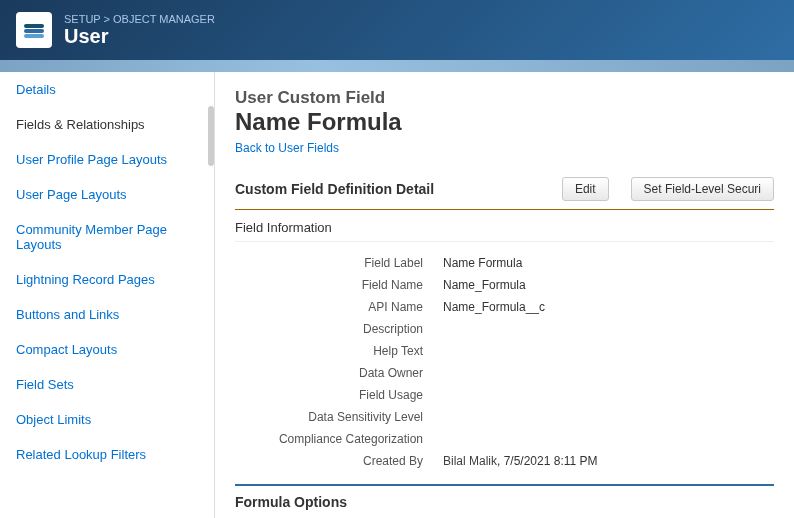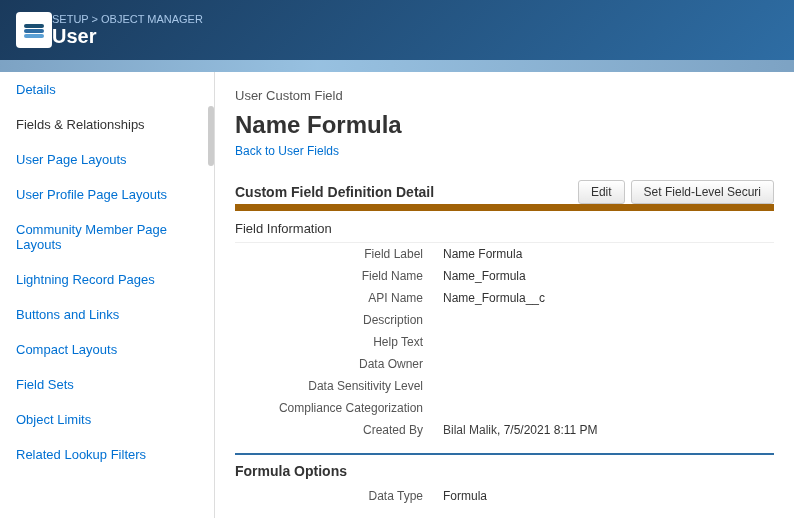--- a/index.html
+++ b/index.html
@@ -6,20 +6,21 @@
     body { font-family: 'Salesforce Sans', Arial, sans-serif; font-size: 13px; background: #f3f3f3; color: #333; }
 
     
     .header {
       background: #1b4f72;
       background: linear-gradient(135deg, #1a3a5c 0%, #2e6da4 100%);
       height: 60px;
       display: flex;
       align-items: center;
       padding: 0 16px;
+      gap: 12px;
     }
     .header-logo {
       width: 36px; height: 36px;
       background: white;
       border-radius: 4px;
       display: flex; align-items: center; justify-content: center;
     }
     .header-logo svg { width: 24px; height: 24px; }
     .header-text { color: white; }
     .header-breadcrumb { font-size: 11px; color: #a8c7e8; }
@@ -78,52 +79,53 @@
       background: #f3f3f3;
       overflow-y: auto;
       padding: 0;
     }
     .main-inner {
       background: white;
       margin: 0;
       padding: 16px 20px;
     }
     .field-type-label {
-      font-size: 13px;
+      font-size: 17px;
       color: #555;
-      margin-bottom: 8px;
+      margin-bottom: 0;
+      font-weight: bold;
     }
     .main-title {
       font-size: 24px;
       font-weight: bold;
       color: #333;
       margin-bottom: 4px;
     }
     .back-link {
       color: #0070d2;
       font-size: 12px;
       cursor: pointer;
       text-decoration: none;
     }
 
     
     .section-header {
       display: flex;
       align-items: center;
       justify-content: space-between;
-      padding: 10px 0 0 0;
-      border-bottom: 7px solid #a16207;
+      padding: 10px 0 8px 0;
+      border-bottom: 1px solid #a16207;
       margin-top: 12px;
     }
     .section-title {
       font-size: 14px;
       font-weight: bold;
       color: #333;
     }
-    .section-buttons { display: flex; gap: 6px; }
+    .section-buttons { display: flex; gap: 22px; }
     .btn {
       padding: 4px 12px;
       font-size: 12px;
       border: 1px solid #c8c8c8;
       background: linear-gradient(to bottom, #fff 0%, #e8e8e8 100%);
       border-radius: 3px;
       cursor: pointer;
       color: #333;
     }
 
@@ -132,20 +134,21 @@
       font-size: 13px;
       font-weight: normal;
       color: #333;
       padding: 10px 0 6px 0;
       border-bottom: 1px solid #eee;
       margin-bottom: 0;
     }
     .field-table {
       width: 100%;
       border-collapse: collapse;
+      margin-top: 10px;
     }
     .field-table tr td {
       padding: 4px 8px;
       font-size: 12px;
       vertical-align: top;
     }
     .field-table tr td:first-child {
       text-align: right;
       color: #555;
       width: 200px;
@@ -197,24 +200,24 @@
   <div class="sidebar">
     <div class="sidebar-scrollbar"></div>
 
     <div class="sidebar-item">
       <span>Details</span>
     </div>
     <div class="sidebar-item active">
       <span>Fields &amp; Relationships</span>
     </div>
     <div class="sidebar-item">
+      <span>User Profile Page Layouts</span>
+    </div>
+    <div class="sidebar-item">
       <span>User Page Layouts</span>
-    </div>
-    <div class="sidebar-item">
-      <span>User Profile Page Layouts</span>
     </div>
     <div class="sidebar-item">
       <span>Community Member Page Layouts</span>
     </div>
     <div class="sidebar-item">
       <span>Lightning Record Pages</span>
     </div>
     <div class="sidebar-item">
       <span>Buttons and Links</span>
     </div>
@@ -271,20 +274,24 @@
             </tr>
             <tr>
               <td>Help Text</td>
               <td></td>
             </tr>
             <tr>
               <td>Data Owner</td>
               <td></td>
             </tr>
             <tr>
+              <td>Field Usage</td>
+              <td></td>
+            </tr>
+            <tr>
               <td>Data Sensitivity Level</td>
               <td></td>
             </tr>
             <tr>
               <td>Compliance Categorization</td>
               <td></td>
             </tr>
             <tr>
               <td>Created By</td>
               <td>

